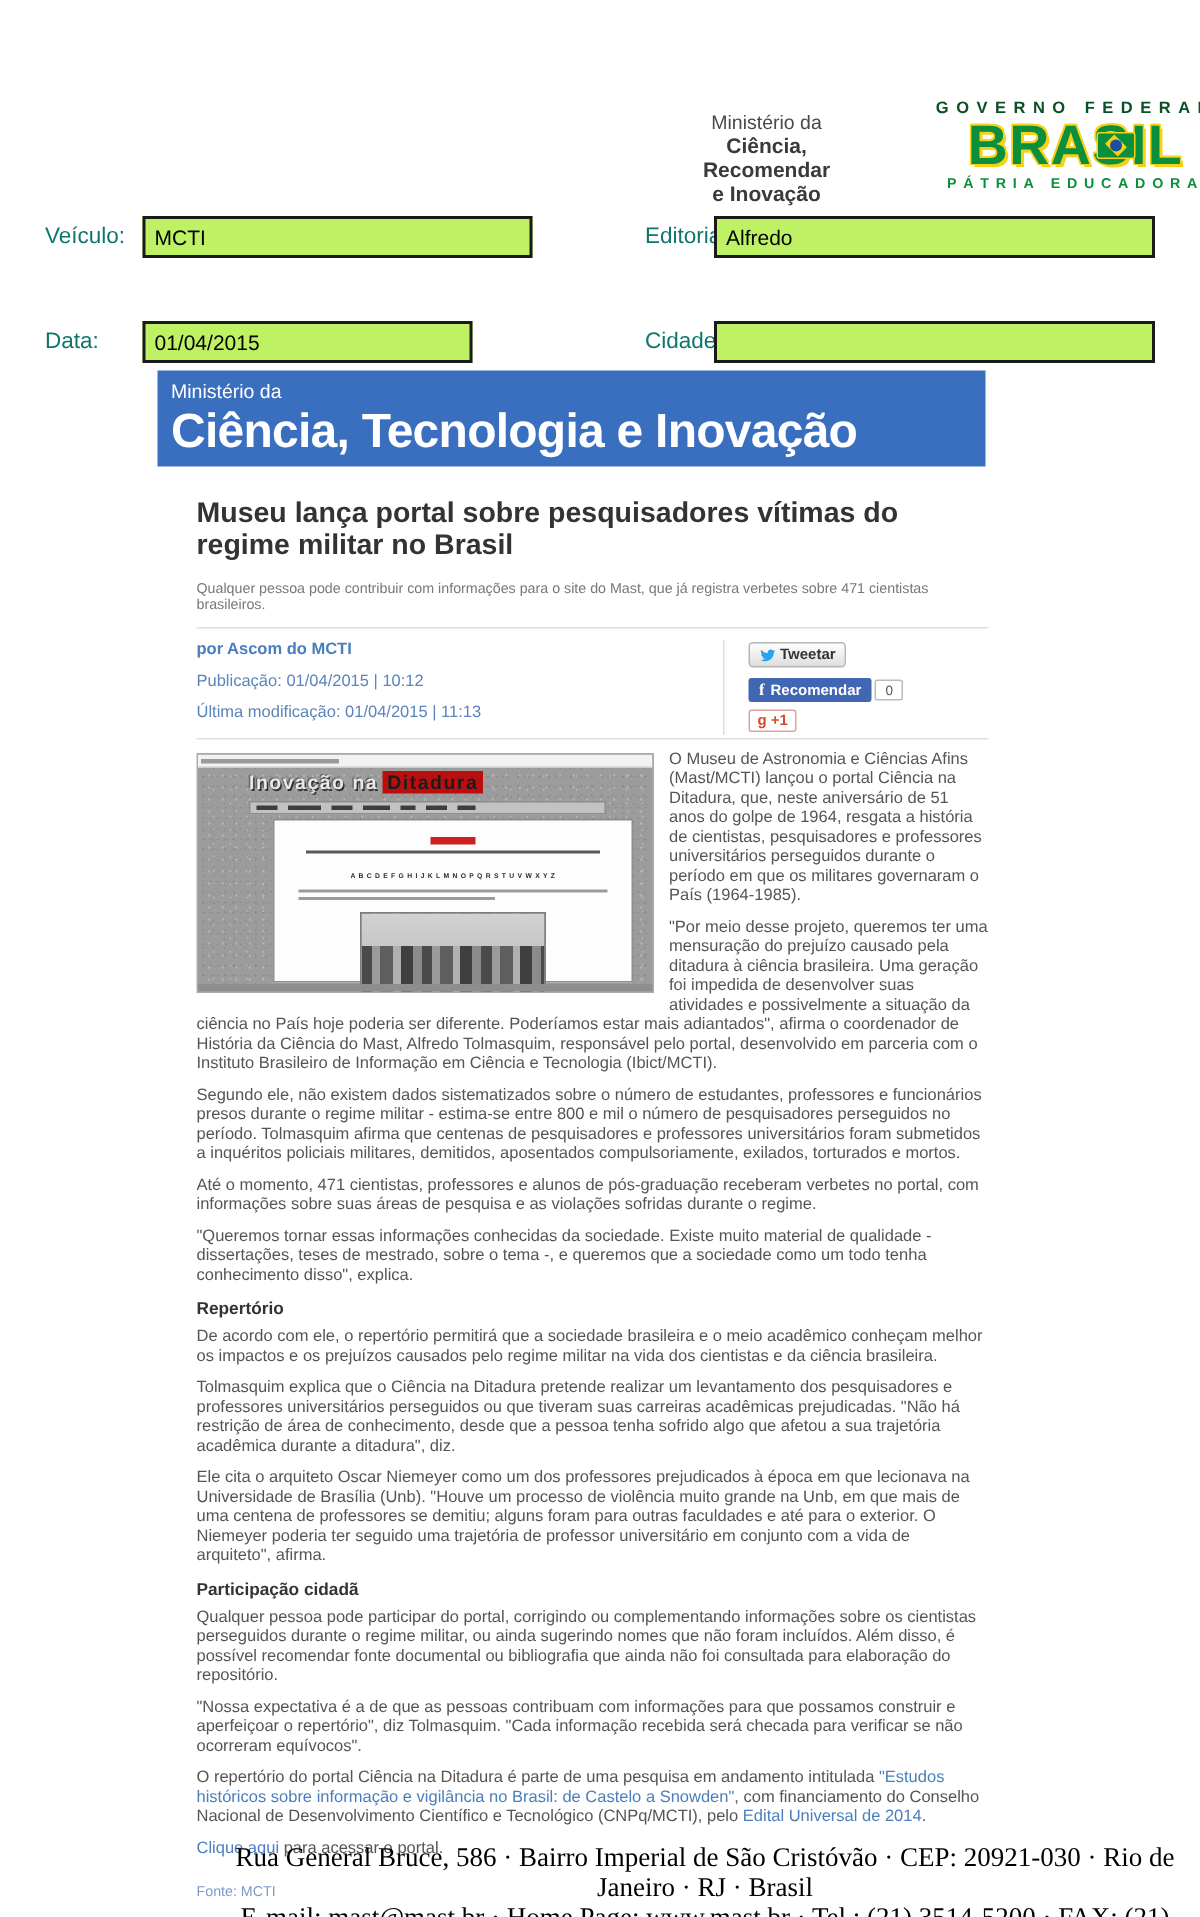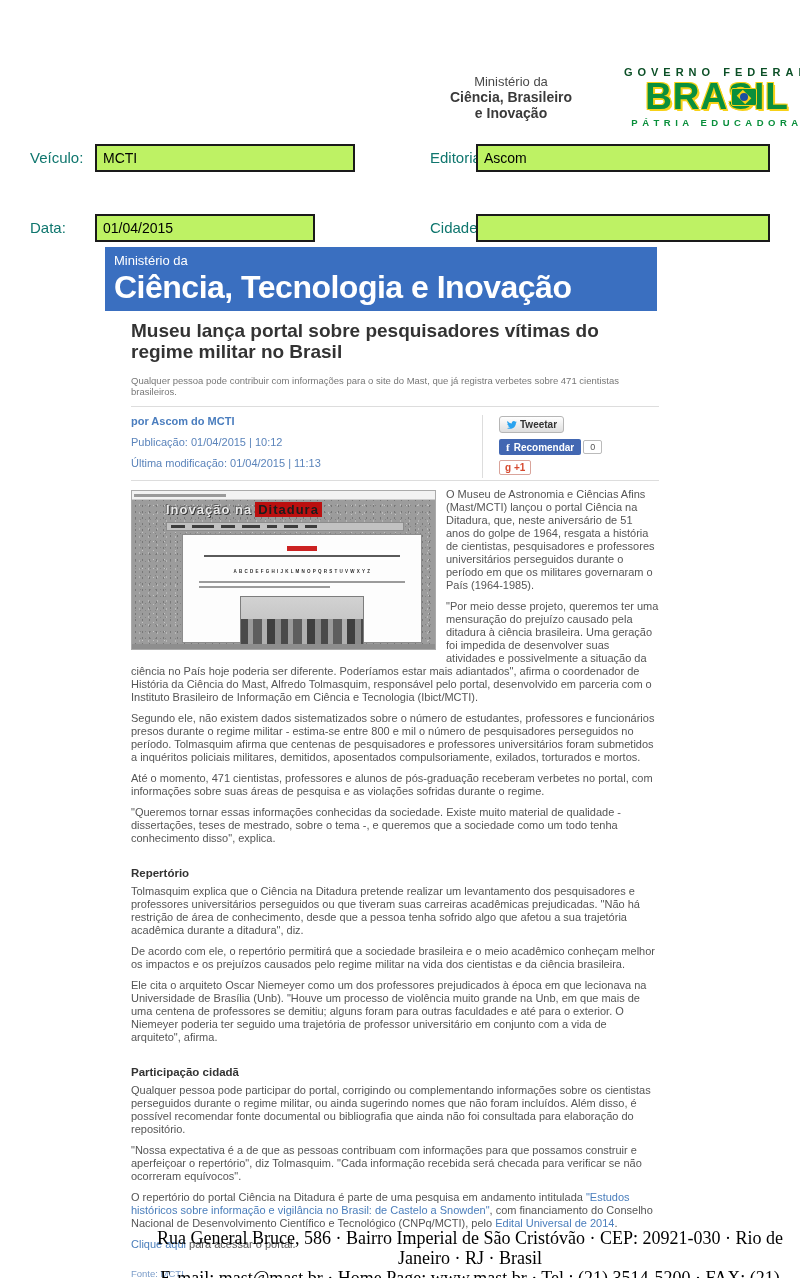--- a/index.html
+++ b/index.html
@@ -47,21 +47,21 @@
   .lbl-cidade{left:430px;top:219px;} .box-cidade{left:476px;top:214px;width:294px;height:28px;}
 
   
   .banner{position:absolute;left:105px;top:247px;width:552px;height:64px;background:#3a6fc0;
           color:#fff;box-sizing:border-box;padding:6px 0 0 9px;overflow:hidden;}
   .b-small{font-size:13px;}
   .b-large{font-size:32px;font-weight:bold;letter-spacing:-.5px;margin-top:1px;white-space:nowrap;}
 
   
   .article{position:absolute;left:131px;top:320px;width:528px;}
-  .a-title{font-size:19px;line-height:21px;font-weight:bold;color:#333;margin:0 0 13px;}
+  .a-title{font-size:19px;line-height:21px;font-weight:bold;color:#333;margin:12px 0 13px;}
   .a-sub{font-size:9.5px;color:#777;margin-bottom:9px;}
   .rule{border:none;border-top:1px solid #ddd;margin:0 0 0;}
   .meta-row{display:flex;padding:8px 0 2px;min-height:56px;}
   .meta-left{flex:1;}
   .byline{color:#4a7dbe;font-weight:bold;font-size:11px;margin-bottom:9px;}
   .meta-date{color:#5b84bb;font-size:11px;margin-bottom:9px;}
   .meta-div{width:1px;background:#ddd;margin-right:16px;}
   .social{width:160px;padding-top:1px;}
   .tweet-btn{display:inline-flex;align-items:center;gap:3px;background:linear-gradient(#fff,#dedede);
      border:1px solid #b6b6b6;border-radius:3px;font-size:10px;font-weight:bold;color:#333;
@@ -70,21 +70,21 @@
   .fb-row{margin-top:5px;display:flex;align-items:center;gap:2px;}
   .fb-btn{display:inline-flex;align-items:center;gap:4px;background:#4267b2;color:#fff;
      font-size:10px;font-weight:bold;padding:2px 7px;border-radius:2px;cursor:pointer;}
   .fb-f{font-family:"Liberation Serif",serif;font-weight:bold;font-size:11px;}
   .fb-count{border:1px solid #bbb;font-size:9px;padding:1px 6px;color:#555;background:#fff;border-radius:2px;}
   .gp-btn{display:inline-block;margin-top:5px;border:1px solid #d9a49b;background:#fff;
      color:#d6492f;font-size:10px;font-weight:bold;padding:1px 5px;border-radius:2px;cursor:pointer;}
 
   .article-body{font-size:11px;line-height:13px;color:#555;margin-top:7px;overflow:hidden;}
   .article-body p{margin:0 0 8px;}
-  .sec-heading{font-weight:bold;color:#333;font-size:11.5px;margin:22px 0 5px;}
+  .sec-heading{font-weight:bold;color:#333;font-size:11.5px;margin:10px 0 5px;}
   .lnk{color:#4a7ebc;text-decoration:none;cursor:pointer;}
   .fonte{font-size:9.5px;color:#7a9cc9;margin-top:16px;}
 
   
   .portal-shot{float:left;width:305px;height:160px;margin:2px 10px 4px 0;position:relative;
      border:1px solid #aaa;box-sizing:border-box;overflow:hidden;
      background-color:#9c9c9c;
      background-image:radial-gradient(#777 12%,transparent 13%),
                       radial-gradient(#b8b8b8 10%,transparent 11%),
                       radial-gradient(#858585 14%,transparent 15%),
@@ -115,40 +115,40 @@
      font-family:"Liberation Serif",serif;font-size:18px;color:#000;line-height:20px;}
 </style>
 </head>
 <body>
 
 <div class="page">
 
 
   <div class="mcti-mark">
     <div class="w1">Ministério da</div>
-    <div class="w2">Ciência, Brasileiro</div>
+    <div class="w2">Ciência, Recomendar</div>
     <div class="w3">e Inovação</div>
   </div>
 
   <div class="brasil-logo">
     <div class="gf">GOVERNO FEDERAL</div>
     <div class="br-wrap">
       <span class="br">BRASIL</span>
       <span class="flag">
           <span class="diamond"></span>
           <span class="globe"></span>
         </span>
     </div>
     <div class="pe">PÁTRIA EDUCADORA</div>
   </div>
 
   <div class="f-label lbl-veiculo">Veículo:</div>
   <div class="f-box box-veiculo">MCTI</div>
   <div class="f-label lbl-editoria">Editoria:</div>
-  <div class="f-box box-editoria">Ascom</div>
+  <div class="f-box box-editoria">Alfredo</div>
   <div class="f-label lbl-data">Data:</div>
   <div class="f-box box-data">01/04/2015</div>
   <div class="f-label lbl-cidade">Cidade:</div>
   <div class="f-box box-cidade"></div>
 
   <div class="banner">
     <div class="b-small">Ministério da</div>
     <div class="b-large">Ciência, Tecnologia e Inovação</div>
   </div>
 
@@ -211,22 +211,22 @@
         <div class="shot-bottom"></div>
       </div>
 
       <div id="paragraphs">
           <p><span>O Museu de Astronomia e Ciências Afins (Mast/MCTI) lançou o portal Ciência na Ditadura, que, neste aniversário de 51 anos do golpe de 1964, resgata a história de cientistas, pesquisadores e professores universitários perseguidos durante o período em que os militares governaram o País (1964-1985).</span></p>
           <p><span>"Por meio desse projeto, queremos ter uma mensuração do prejuízo causado pela ditadura à ciência brasileira. Uma geração foi impedida de desenvolver suas atividades e possivelmente a situação da ciência no País hoje poderia ser diferente. Poderíamos estar mais adiantados", afirma o coordenador de História da Ciência do Mast, Alfredo Tolmasquim, responsável pelo portal, desenvolvido em parceria com o Instituto Brasileiro de Informação em Ciência e Tecnologia (Ibict/MCTI).</span></p>
           <p><span>Segundo ele, não existem dados sistematizados sobre o número de estudantes, professores e funcionários presos durante o regime militar - estima-se entre 800 e mil o número de pesquisadores perseguidos no período. Tolmasquim afirma que centenas de pesquisadores e professores universitários foram submetidos a inquéritos policiais militares, demitidos, aposentados compulsoriamente, exilados, torturados e mortos.</span></p>
           <p><span>Até o momento, 471 cientistas, professores e alunos de pós-graduação receberam verbetes no portal, com informações sobre suas áreas de pesquisa e as violações sofridas durante o regime.</span></p>
           <p><span>"Queremos tornar essas informações conhecidas da sociedade. Existe muito material de qualidade - dissertações, teses de mestrado, sobre o tema -, e queremos que a sociedade como um todo tenha conhecimento disso", explica.</span></p>
           <div class="sec-heading">Repertório</div>
+          <p><span>De acordo com ele, o repertório permitirá que a sociedade brasileira e o meio acadêmico conheçam melhor os impactos e os prejuízos causados pelo regime militar na vida dos cientistas e da ciência brasileira.</span></p>
           <p><span>Tolmasquim explica que o Ciência na Ditadura pretende realizar um levantamento dos pesquisadores e professores universitários perseguidos ou que tiveram suas carreiras acadêmicas prejudicadas. "Não há restrição de área de conhecimento, desde que a pessoa tenha sofrido algo que afetou a sua trajetória acadêmica durante a ditadura", diz.</span></p>
-          <p><span>De acordo com ele, o repertório permitirá que a sociedade brasileira e o meio acadêmico conheçam melhor os impactos e os prejuízos causados pelo regime militar na vida dos cientistas e da ciência brasileira.</span></p>
           <p><span>Ele cita o arquiteto Oscar Niemeyer como um dos professores prejudicados à época em que lecionava na Universidade de Brasília (Unb). "Houve um processo de violência muito grande na Unb, em que mais de uma centena de professores se demitiu; alguns foram para outras faculdades e até para o exterior. O Niemeyer poderia ter seguido uma trajetória de professor universitário em conjunto com a vida de arquiteto", afirma.</span></p>
           <div class="sec-heading">Participação cidadã</div>
           <p><span>Qualquer pessoa pode participar do portal, corrigindo ou complementando informações sobre os cientistas perseguidos durante o regime militar, ou ainda sugerindo nomes que não foram incluídos. Além disso, é possível recomendar fonte documental ou bibliografia que ainda não foi consultada para elaboração do repositório.</span></p>
           <p><span>"Nossa expectativa é a de que as pessoas contribuam com informações para que possamos construir e aperfeiçoar o repertório", diz Tolmasquim. "Cada informação recebida será checada para verificar se não ocorreram equívocos".</span></p>
           <p><span>O repertório do portal Ciência na Ditadura é parte de uma pesquisa em andamento intitulada </span><a class="lnk" href="#">"Estudos históricos sobre informação e vigilância no Brasil: de Castelo a Snowden"</a><span>, com financiamento do Conselho Nacional de Desenvolvimento Científico e Tecnológico (CNPq/MCTI), pelo </span><a class="lnk" href="#">Edital Universal de 2014</a><span>.</span></p>
           <p><a class="lnk" href="#">Clique aqui</a><span> para acessar o portal.</span></p>
         </div>
       <div class="fonte">Fonte: MCTI</div>
     </div>
   </div>

